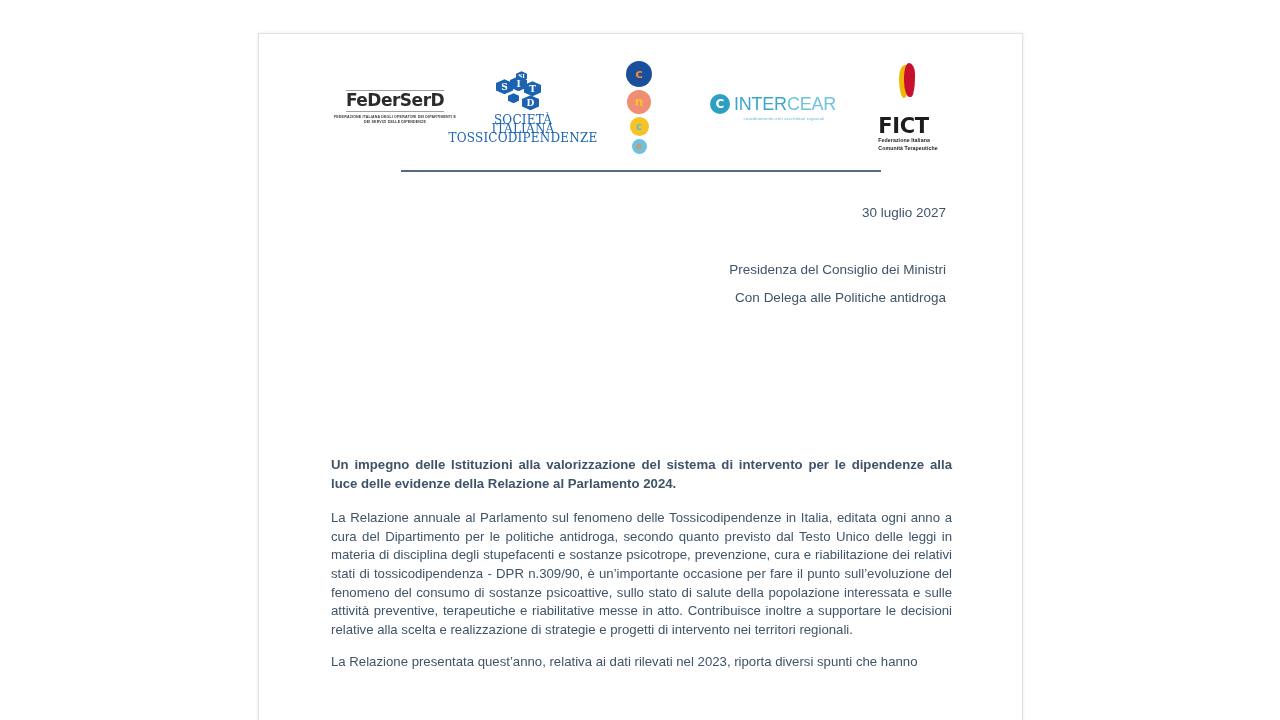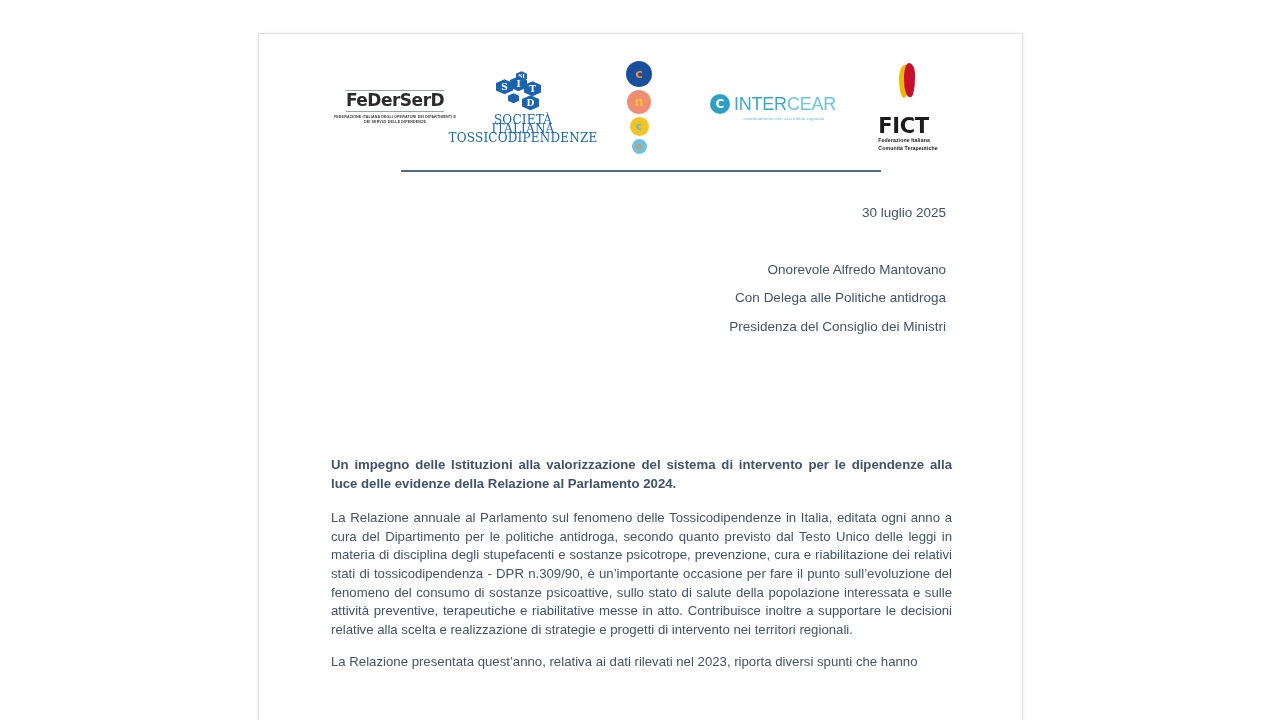--- a/index.html
+++ b/index.html
@@ -269,24 +269,23 @@
             <div class="fict-sub">Federazione Italiana</div>
             <div class="fict-sub">Comunità Terapeutiche</div>
           </div>
         </div>
 
       </div>
 
       <div class="head-rule"></div>
 
       <div class="addr">
-        <div class="date">30 luglio 2025</div>
-        <div>Onorevole Alfredo Mantovano</div>
+        <div class="date">30 luglio 2027</div>
+        <div>Presidenza del Consiglio dei Ministri</div>
         <div>Con Delega alle Politiche antidroga</div>
-        <div>Presidenza del Consiglio dei Ministri</div>
       </div>
 
       <div class="body">
         <p class="title">Un impegno delle Istituzioni alla valorizzazione del sistema di intervento per le dipendenze alla luce delle evidenze della Relazione al Parlamento 2024.</p>
         <p>La Relazione annuale al Parlamento sul fenomeno delle Tossicodipendenze in Italia, editata ogni anno a cura del Dipartimento per le politiche antidroga, secondo quanto previsto dal Testo Unico delle leggi in materia di disciplina degli stupefacenti e sostanze psicotrope, prevenzione, cura e riabilitazione dei relativi stati di tossicodipendenza - DPR n.309/90, è un’importante occasione per fare il punto sull’evoluzione del fenomeno del consumo di sostanze psicoattive, sullo stato di salute della popolazione interessata e sulle attività preventive, terapeutiche e riabilitative messe in atto. Contribuisce inoltre a supportare le decisioni relative alla scelta e realizzazione di strategie e progetti di intervento nei territori regionali.</p>
         <p class="last">La Relazione presentata quest’anno, relativa ai dati rilevati nel 2023, riporta diversi spunti che hanno</p>
       </div>
 
     </div>
   </div>

